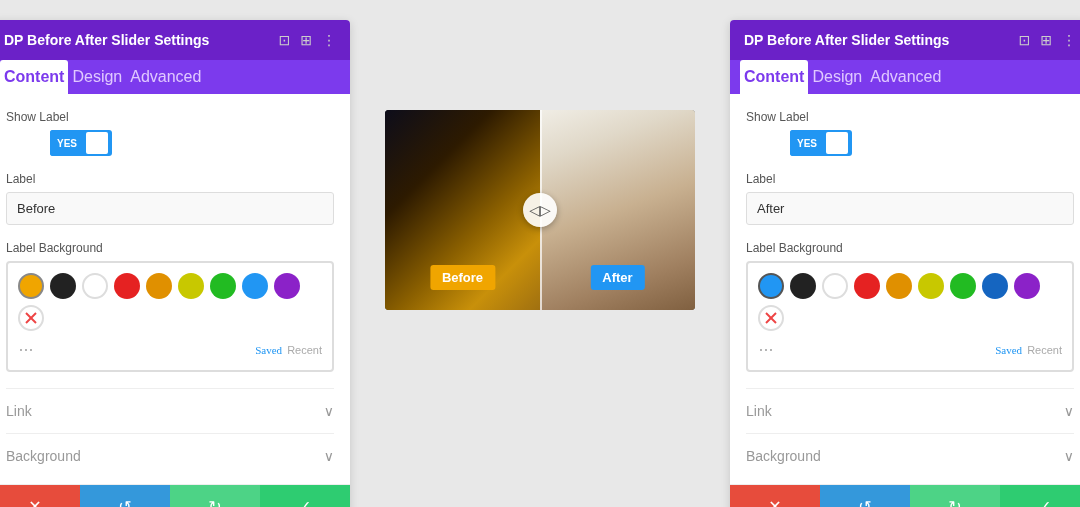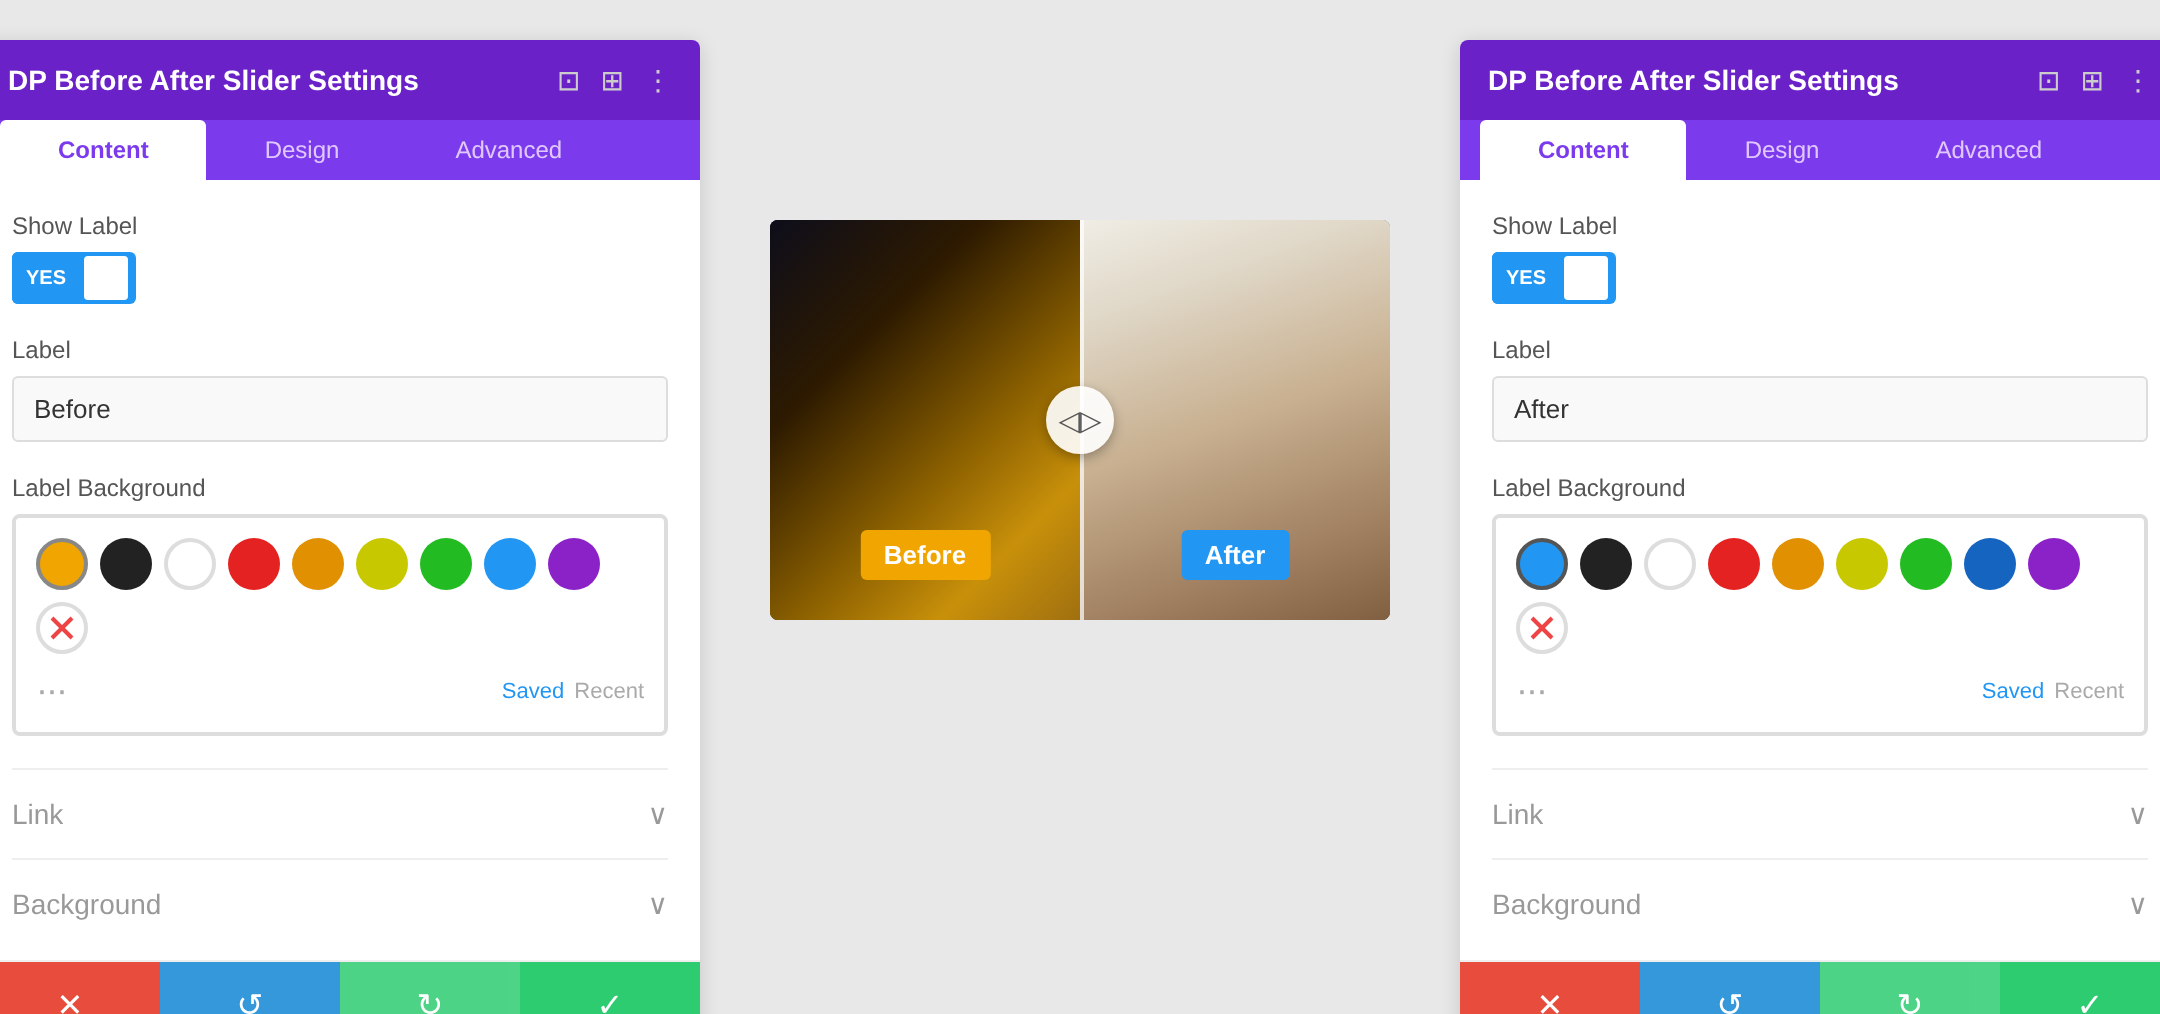--- a/index.html
+++ b/index.html
@@ -53,23 +53,23 @@
       cursor: pointer;
     }
 
     .tabs {
       background: #7c3aed;
       display: flex;
       padding: 0 10px;
     }
 
     .tab {
-      padding: 8px 29px;
+      padding: 8px 4px;
       color: #e0c8ff;
-      font-size: 12px;
+      font-size: 16px;
       cursor: pointer;
       border-radius: 3px 3px 0 0;
     }
 
     .tab.active {
       background: #fff;
       color: #7c3aed;
       font-weight: 600;
     }
 
@@ -92,20 +92,21 @@
 
     .toggle {
       display: flex;
       align-items: center;
       background: #2196f3;
       border-radius: 3px;
       overflow: hidden;
       width: 62px;
       height: 26px;
       cursor: pointer;
+      margin-left: 44px;
     }
 
     .toggle-yes {
       background: #2196f3;
       color: #fff;
       font-size: 10px;
       font-weight: 700;
       padding: 0 7px;
       height: 100%;
       display: flex;
@@ -185,20 +186,21 @@
       letter-spacing: -1px;
     }
 
     .saved-recent {
       font-size: 11px;
     }
 
     .saved-label {
       color: #2196f3;
       cursor: pointer;
+      font-family: Liberation Serif, serif;
     }
 
     .recent-label {
       color: #aaa;
       cursor: pointer;
       margin-left: 2px;
     }
 
     
     .collapsible-section {

